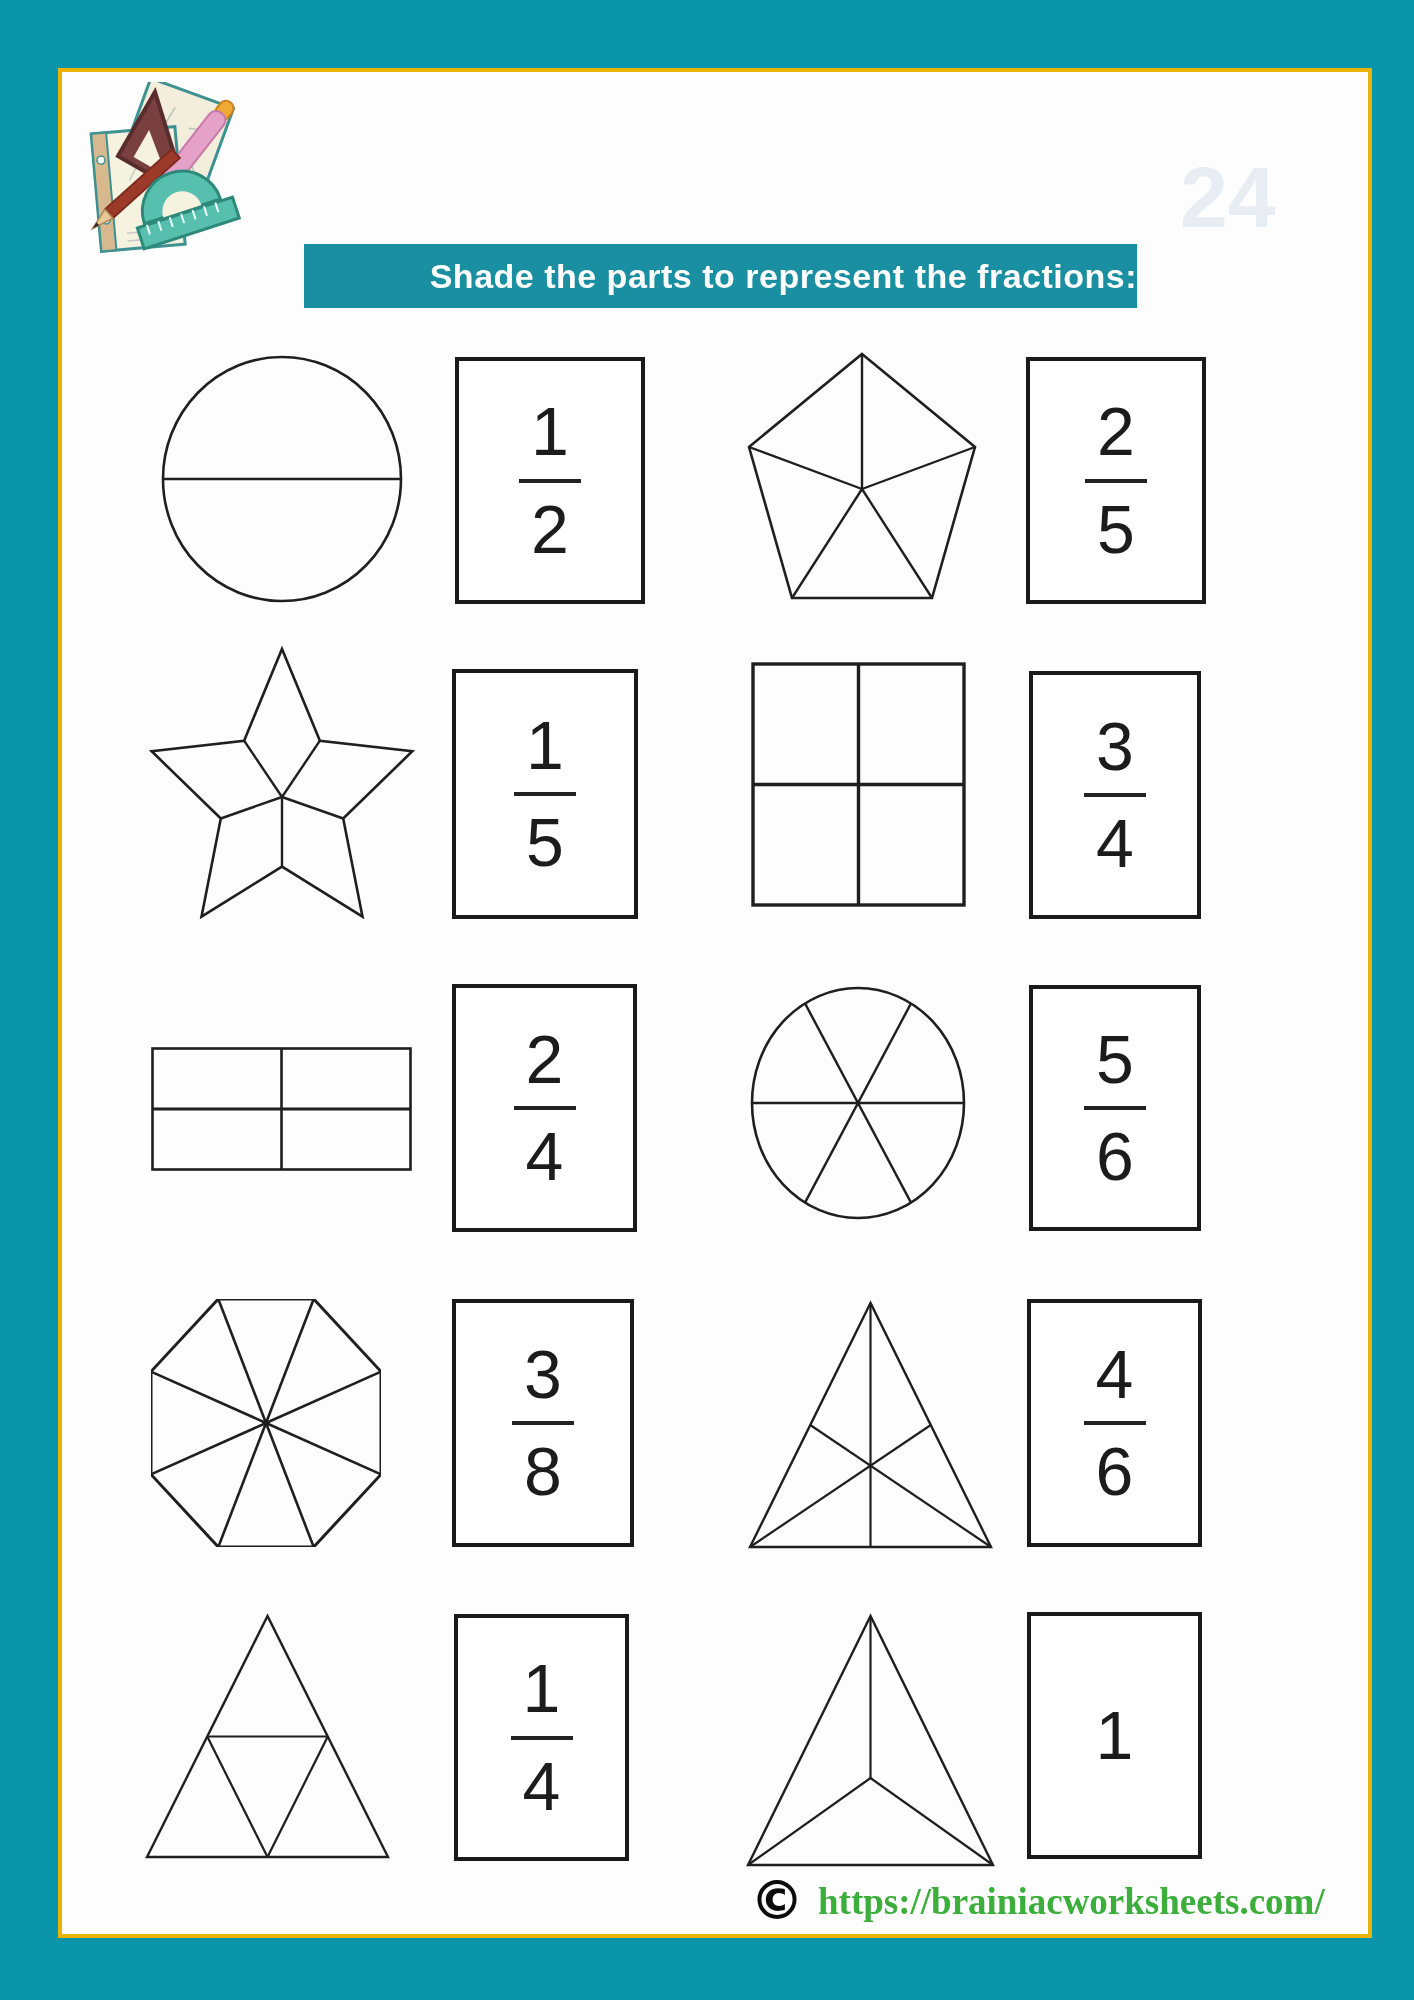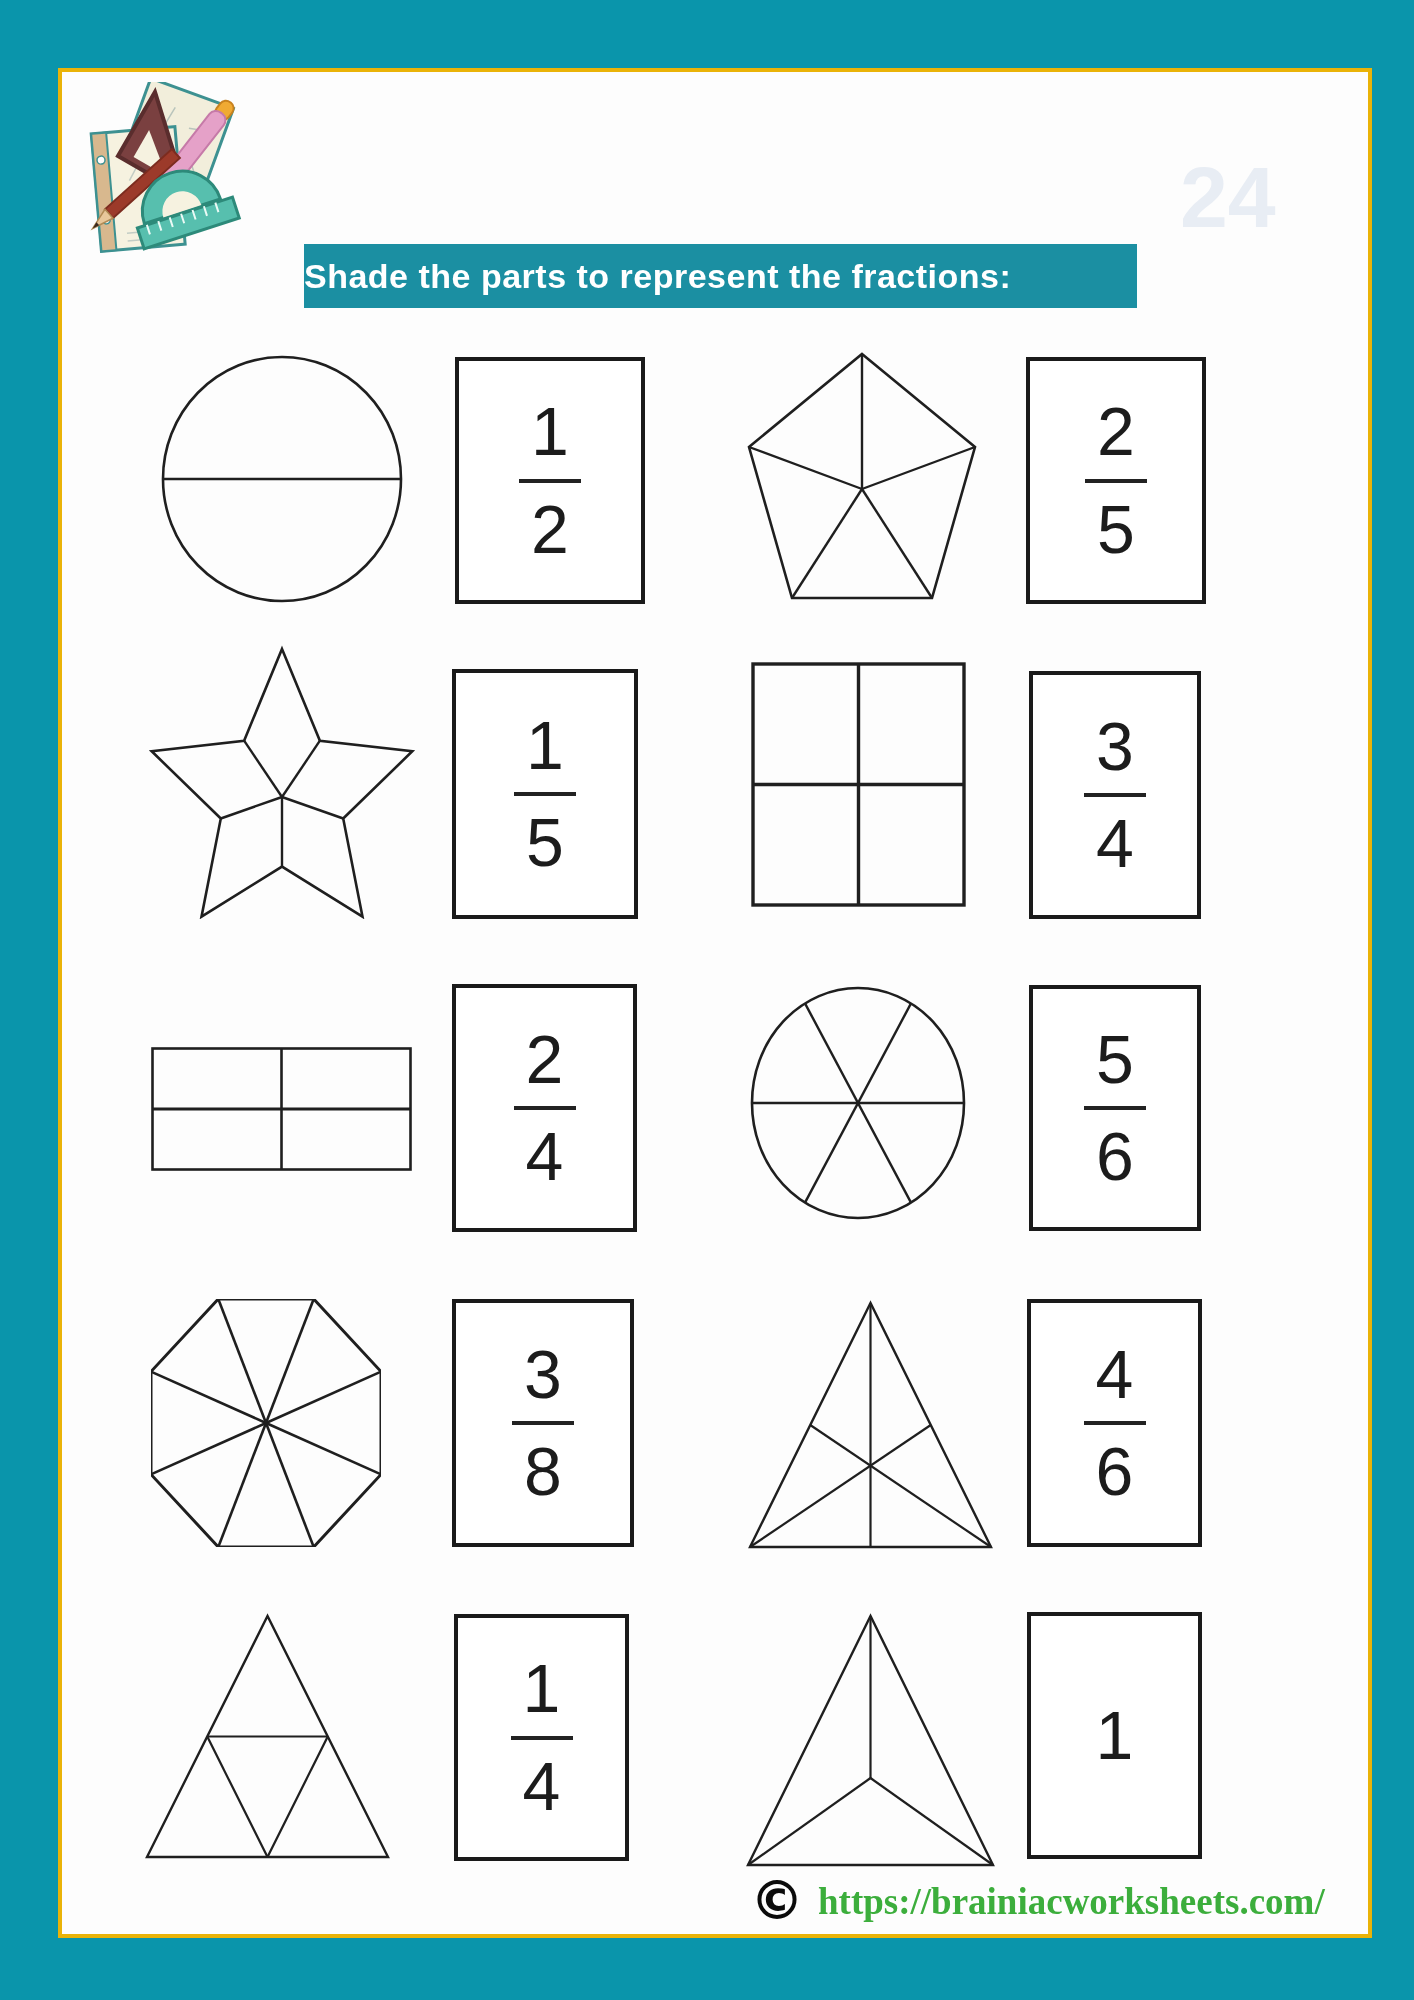--- a/index.html
+++ b/index.html
@@ -20,21 +20,21 @@
     font-weight:bold;font-size:118px;letter-spacing:-3px;color:#0b0b0b;
     white-space:nowrap;
   }
   .watermark{
     left:1118px;top:76px;font-size:86px;color:#e8edf4;font-weight:bold;
     font-family:"Liberation Sans", sans-serif;
   }
   .banner{
     left:242px;top:172px;width:833px;height:64px;
     background:#1b8fa2;color:#ffffff;
-    font-size:34px;font-weight:bold;line-height:64px;text-align:left;
+    font-size:34px;font-weight:bold;line-height:64px;text-align:right;
     letter-spacing:0.5px;
   }
   .fracbox{
     border:4px solid #1a1a1a;background:#ffffff;box-sizing:border-box;
     display:flex;flex-direction:column;align-items:center;justify-content:center;
   }
   .fracbox .num,.fracbox .den,.fracbox .whole{
     font-size:68px;line-height:1.02;color:#1c1c1c;
     font-family:"Liberation Sans", sans-serif;
   }

